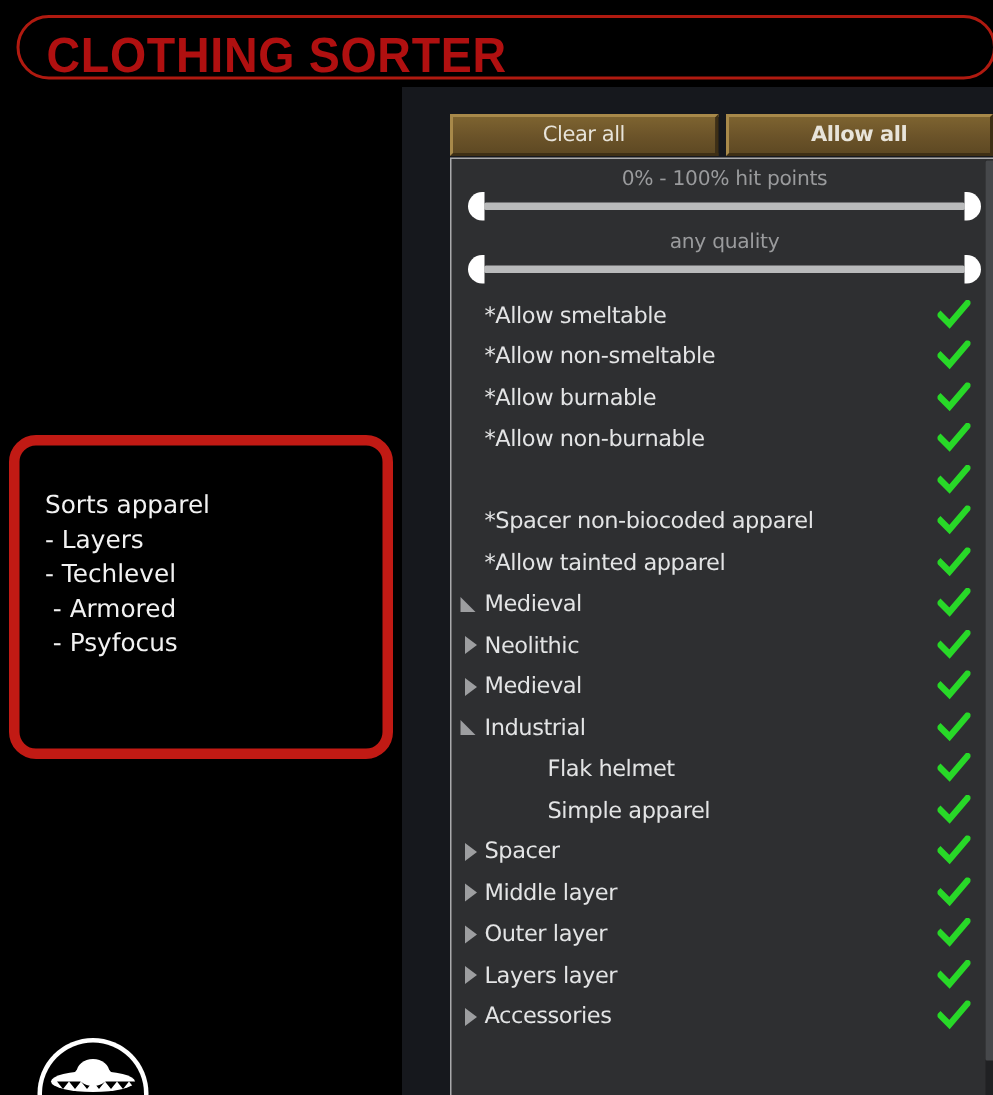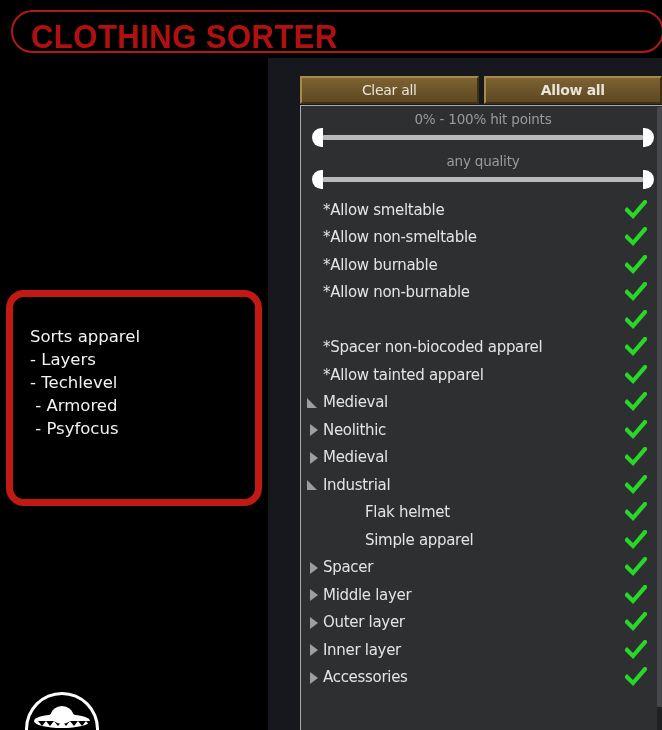--- a/index.html
+++ b/index.html
@@ -335,21 +335,21 @@
             <span class="arrow collapsed"></span>
             <span class="row-label">Outer layer</span>
             <span class="check">
               <svg width="22" height="20" viewBox="0 0 22 20">
                 <path d="M2 10 L8 16 L20 2" stroke="#28d828" stroke-width="4.2" fill="none" stroke-linecap="square"></path>
               </svg>
             </span>
           </div>
           <div class="row ind0">
             <span class="arrow collapsed"></span>
-            <span class="row-label">Inner layer</span>
+            <span class="row-label">Layers layer</span>
             <span class="check">
               <svg width="22" height="20" viewBox="0 0 22 20">
                 <path d="M2 10 L8 16 L20 2" stroke="#28d828" stroke-width="4.2" fill="none" stroke-linecap="square"></path>
               </svg>
             </span>
           </div>
           <div class="row ind0">
             <span class="arrow collapsed"></span>
             <span class="row-label">Accessories</span>
             <span class="check">

